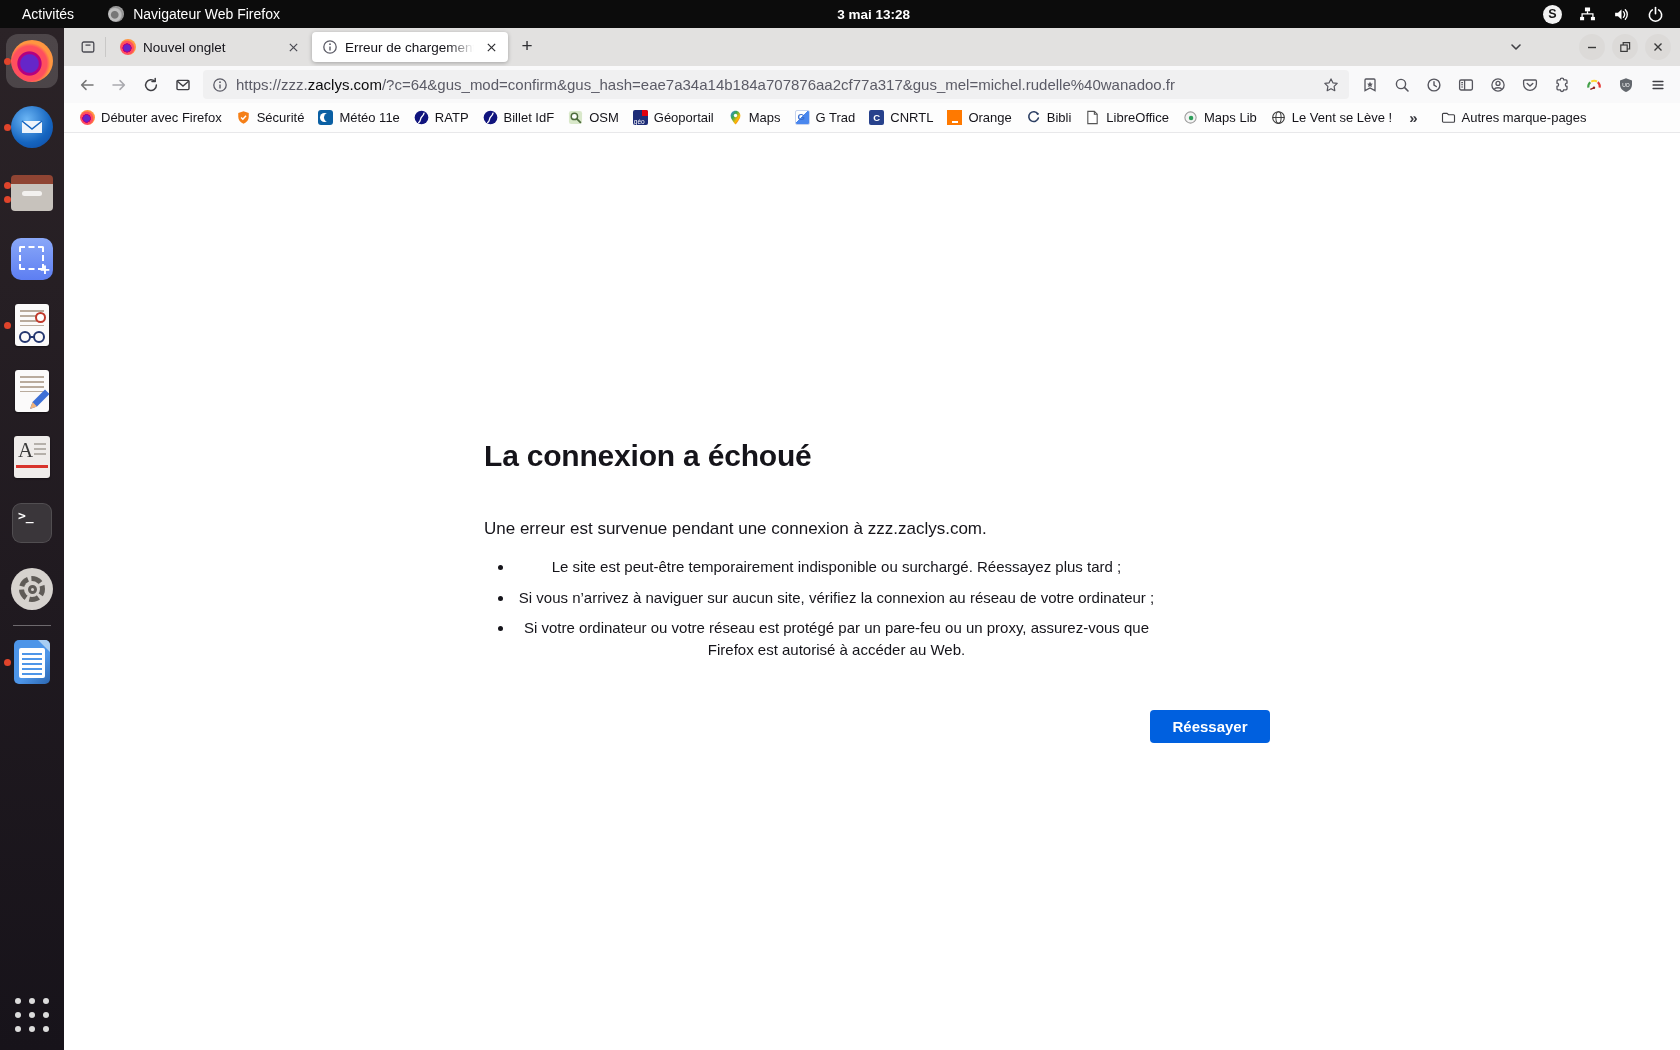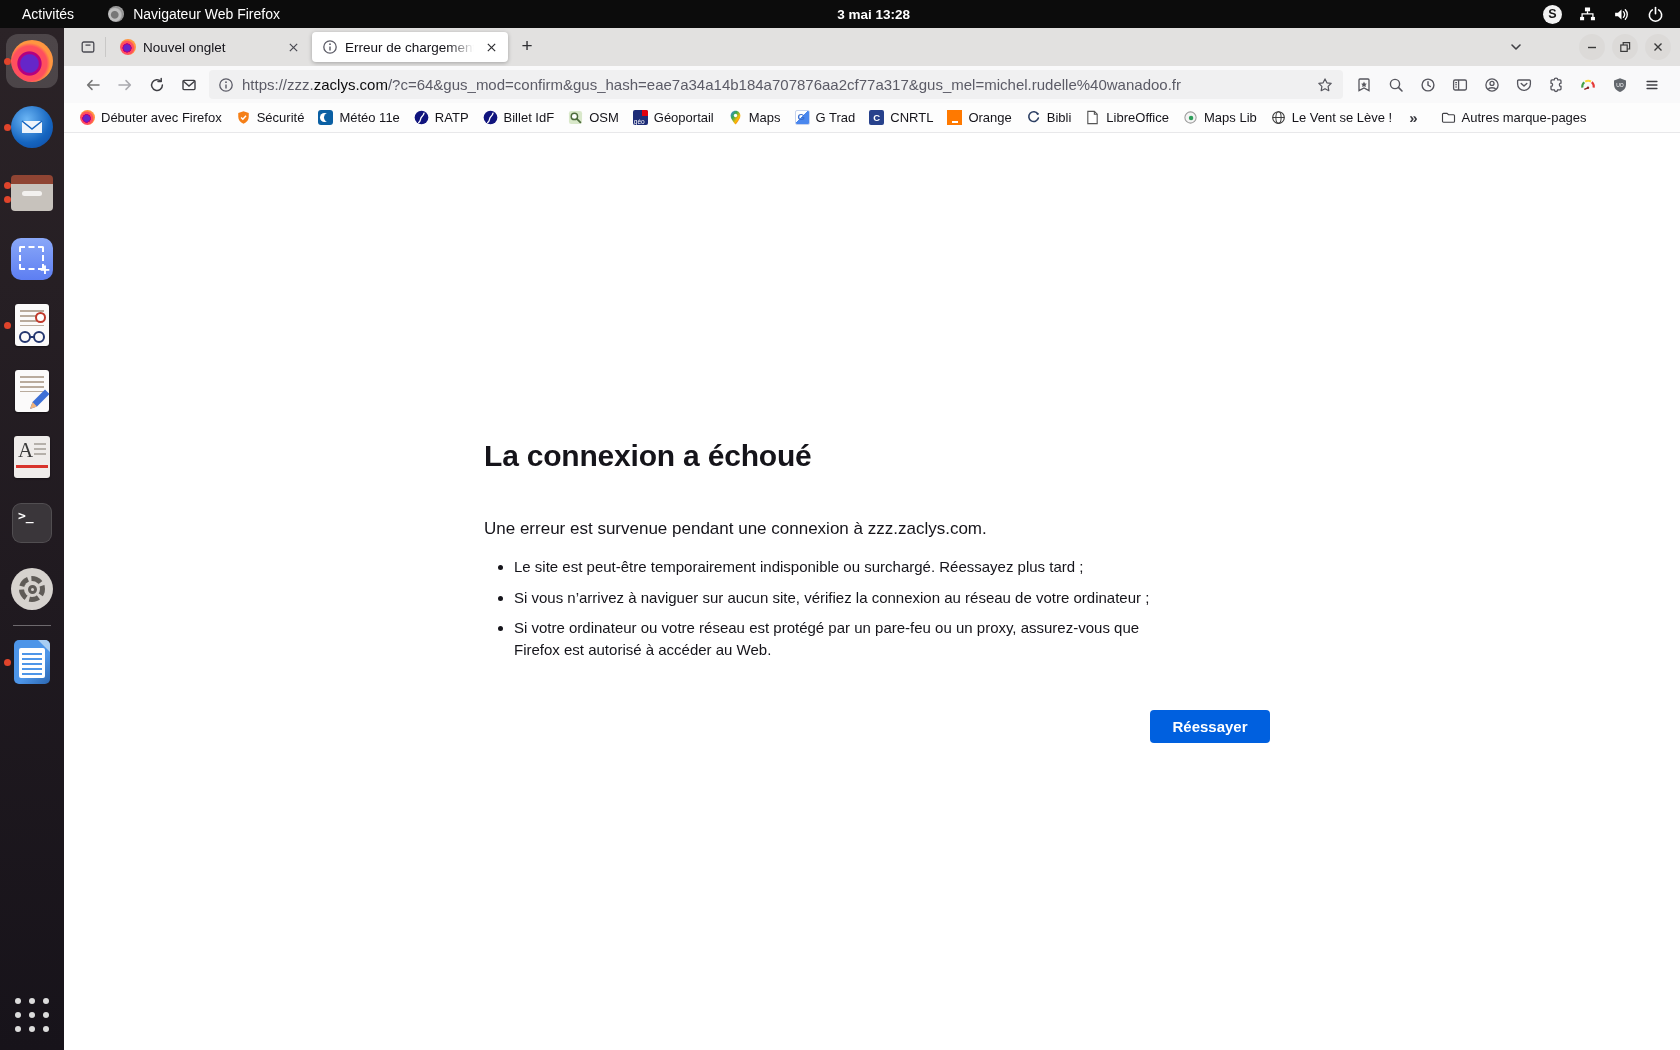--- a/index.html
+++ b/index.html
@@ -100,21 +100,21 @@
     align-items:center; justify-content:center; padding:0; flex:0 0 auto; }
   .ff-fav { width:16px; height:16px; flex:0 0 auto; }
   .newtab-btn { width:30px; height:30px; border:none; background:none; font-size:19px; color:#2f2f33;
     border-radius:4px; margin-left:3px; padding-bottom:3px; }
   .tabbar-right { margin-left:auto; display:flex; align-items:center; }
   .alltabs-btn { margin-right:48px; }
   .winctl { display:flex; gap:7px; margin-right:9px; }
   .winctl button { width:26px; height:26px; border-radius:50%; border:none; background:#dcdad8; display:flex;
     align-items:center; justify-content:center; padding:0; }
 
-  .navbar { height:37px; background:#f9f9fa; display:flex; align-items:center; padding:0 13px; gap:1px;
+  .navbar { height:37px; background:#f9f9fa; display:flex; align-items:center; padding:0 7px; gap:1px;
     flex:0 0 auto; }
   .nav-btn { width:31px; height:30px; border:none; background:none; border-radius:4px; display:flex;
     align-items:center; justify-content:center; padding:0; }
   .urlbar { flex:1; height:29px; background:#f0f0f1; border-radius:4px; display:flex; align-items:center;
     margin:0 4px; padding:0 6px 0 9px; min-width:0; }
   .url-text { flex:1; font-size:15px; color:#5b5b66; white-space:nowrap; overflow:hidden; margin-left:8px; }
   .url-text .dom { color:#0c0c0d; }
   .icon16 { width:16px; height:16px; display:block; }
   .icon14 { width:14px; height:14px; display:block; }
 
@@ -141,21 +141,21 @@
   .orange-sq { background:#ff7900; }
   .orange-sq::after { content:""; position:absolute; bottom:2px; left:4.5px; width:6px; height:2.5px;
     background:#fff; }
 
   
   .content { flex:1; background:#fff; position:relative; overflow:hidden; }
   .error-box { position:absolute; left:420px; top:306px; width:786px; color:#15141a; }
   .error-box h1 { font-size:30px; font-weight:bold; margin:0 0 46px; letter-spacing:-.2px; }
   .error-box .intro { font-size:17px; margin:0 0 17px; }
   .error-box ul { margin:0; padding-left:30px; font-size:15px; line-height:21.5px; }
-  .error-box li { margin-bottom:9px; max-width:645px; }
+  .error-box li { margin-bottom:9px; max-width:645px;text-align:center; }
   .btn-row { display:flex; justify-content:flex-end; margin-top:50px; }
   .retry-btn { background:var(--accent); color:#fff; border:none; border-radius:4px; font-size:15px;
     font-weight:bold; padding:8px 0; width:120px; font-family:"Liberation Sans",sans-serif; }
 </style>
 </head>
 <body>
 
 <div class="screen">
 
   <header class="topbar">

